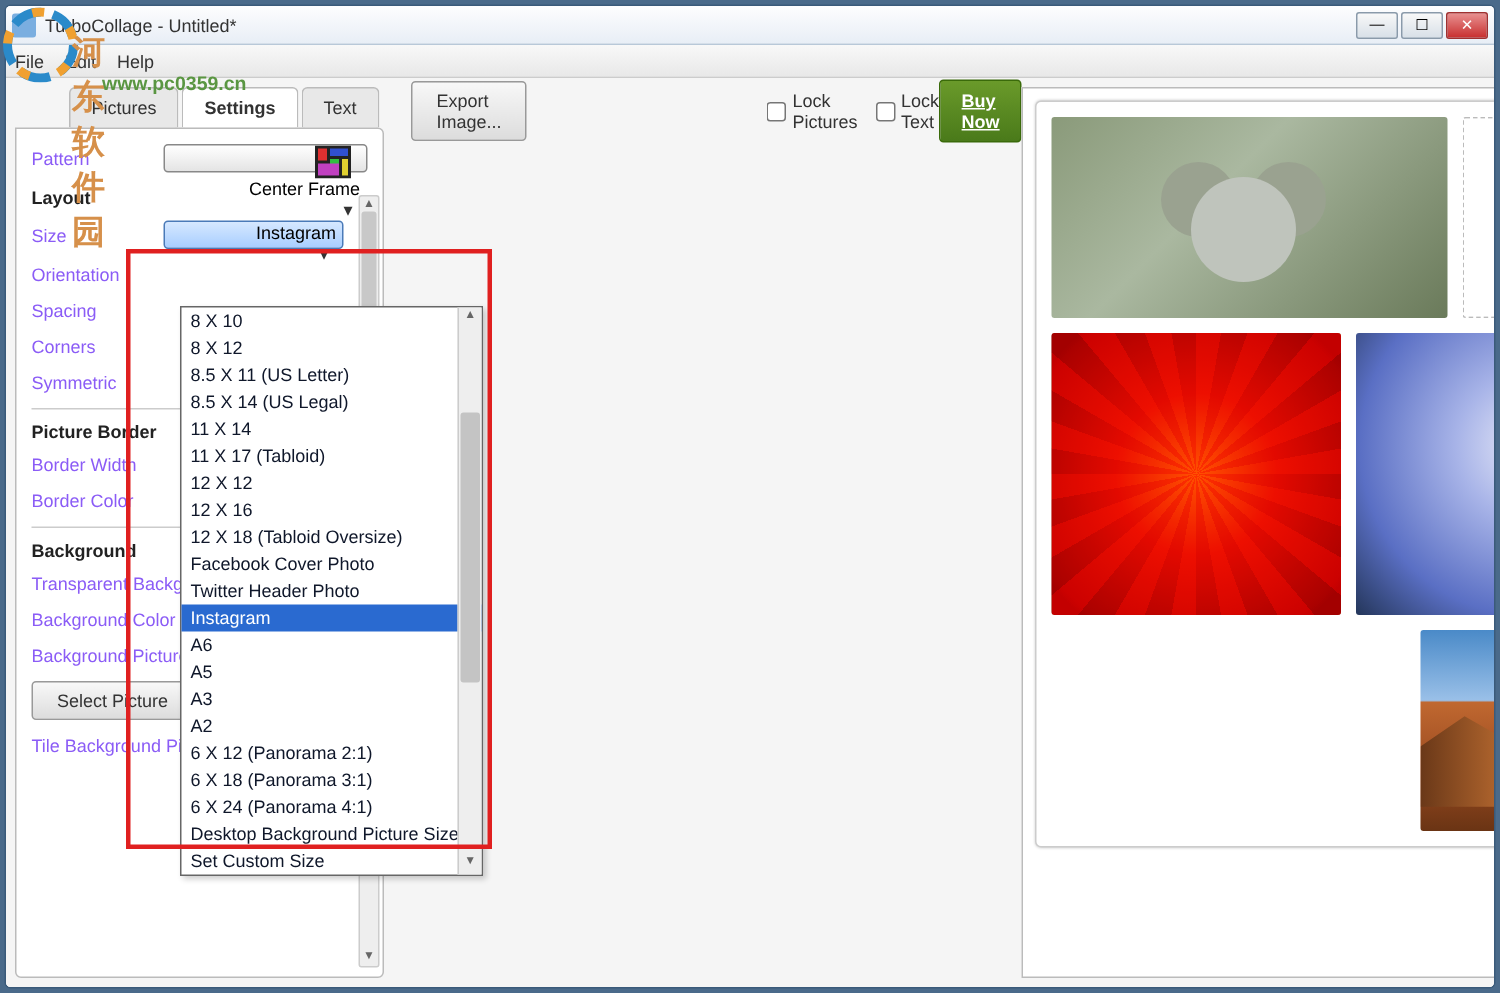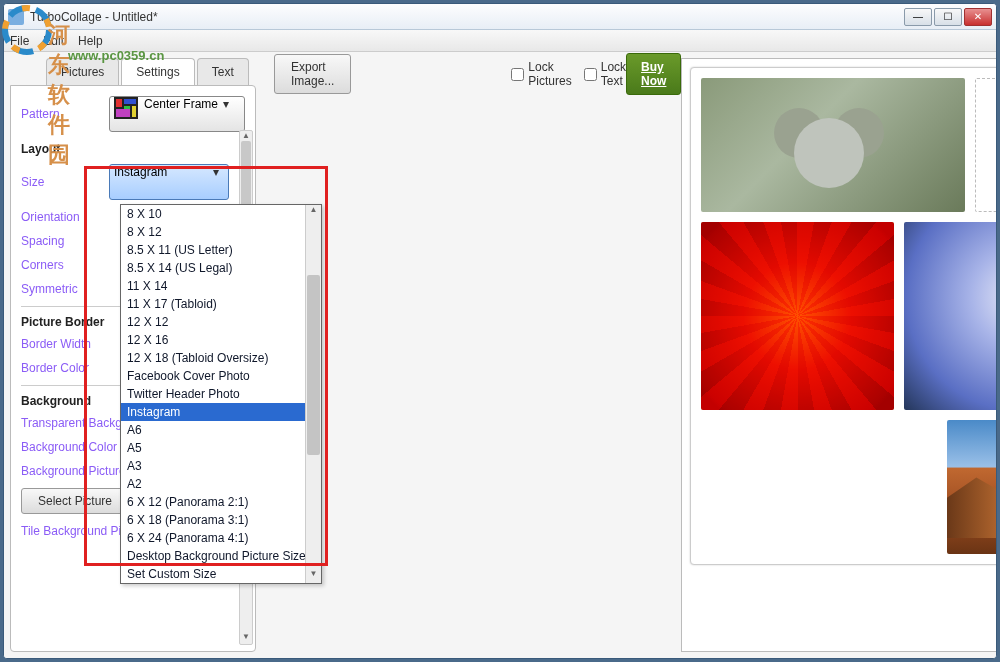--- a/index.html
+++ b/index.html
@@ -21,27 +21,27 @@
 
 .menubar { height: 22px; background: linear-gradient(#f8f8f8,#e8e8e8); display: flex; align-items: center; padding: 0 6px; gap: 14px; border-bottom: 1px solid #ccc; }
 .menubar span { color: #333; }
 
 .content { flex: 1; background: #f5f5f5; display: flex; padding: 6px; gap: 6px; position: relative; }
 
 
 .left { width: 262px; display: flex; flex-direction: column; }
 .tabrow { display: flex; padding-left: 36px; }
 .tab { padding: 6px 14px; background: #e8e8e8; border: 1px solid #bbb; border-bottom: none; border-radius: 4px 4px 0 0; margin-right: 2px; color: #333; }
-.tab.active { background: #fff; font-weight: normal; }
+.tab.active { background: #fff; font-weight: bold; }
 .panel { flex: 1; background: #fff; border: 1px solid #bbb; border-radius: 0 4px 4px 4px; padding: 10px 10px; position: relative; }
 
 .row { display: flex; align-items: center; margin-bottom: 10px; }
 .row .lbl { width: 88px; color: #8b5cf6; }
 
-.combo { display: inline-flex; align-items: flex-start; border: 1px solid #888; border-radius: 3px; background: linear-gradient(#fff,#e4e4e4); height: 36px; padding: 0 4px; }
+.combo { display: inline-flex; align-items: flex-end; border: 1px solid #888; border-radius: 3px; background: linear-gradient(#fff,#e4e4e4); height: 19px; padding: 0 4px; flex-direction: column; }
 .combo .arrow { width: 16px; text-align: center; color: #333; }
 .combo.sz { width: 120px; background: linear-gradient(#d6e8ff,#a8ceff); border-color: #4a7ab8; }
 
 .pattern-swatch { width: 24px; height: 22px; margin-right: 6px; position: relative; }
 .pattern-swatch svg { width: 100%; height: 100%; }
 
 .section-title { font-weight: bold; color: #222; margin: 6px 0 8px 0; border-top: 1px solid #ccc; padding-top: 8px; }
 .section-title.first { border-top: none; padding-top: 0; margin-top: 2px; }
 
 .btn { display: inline-flex; align-items: center; justify-content: center; padding: 5px 16px; border: 1px solid #999; border-radius: 3px; background: linear-gradient(#f8f8f8,#dcdcdc); color: #333; }

